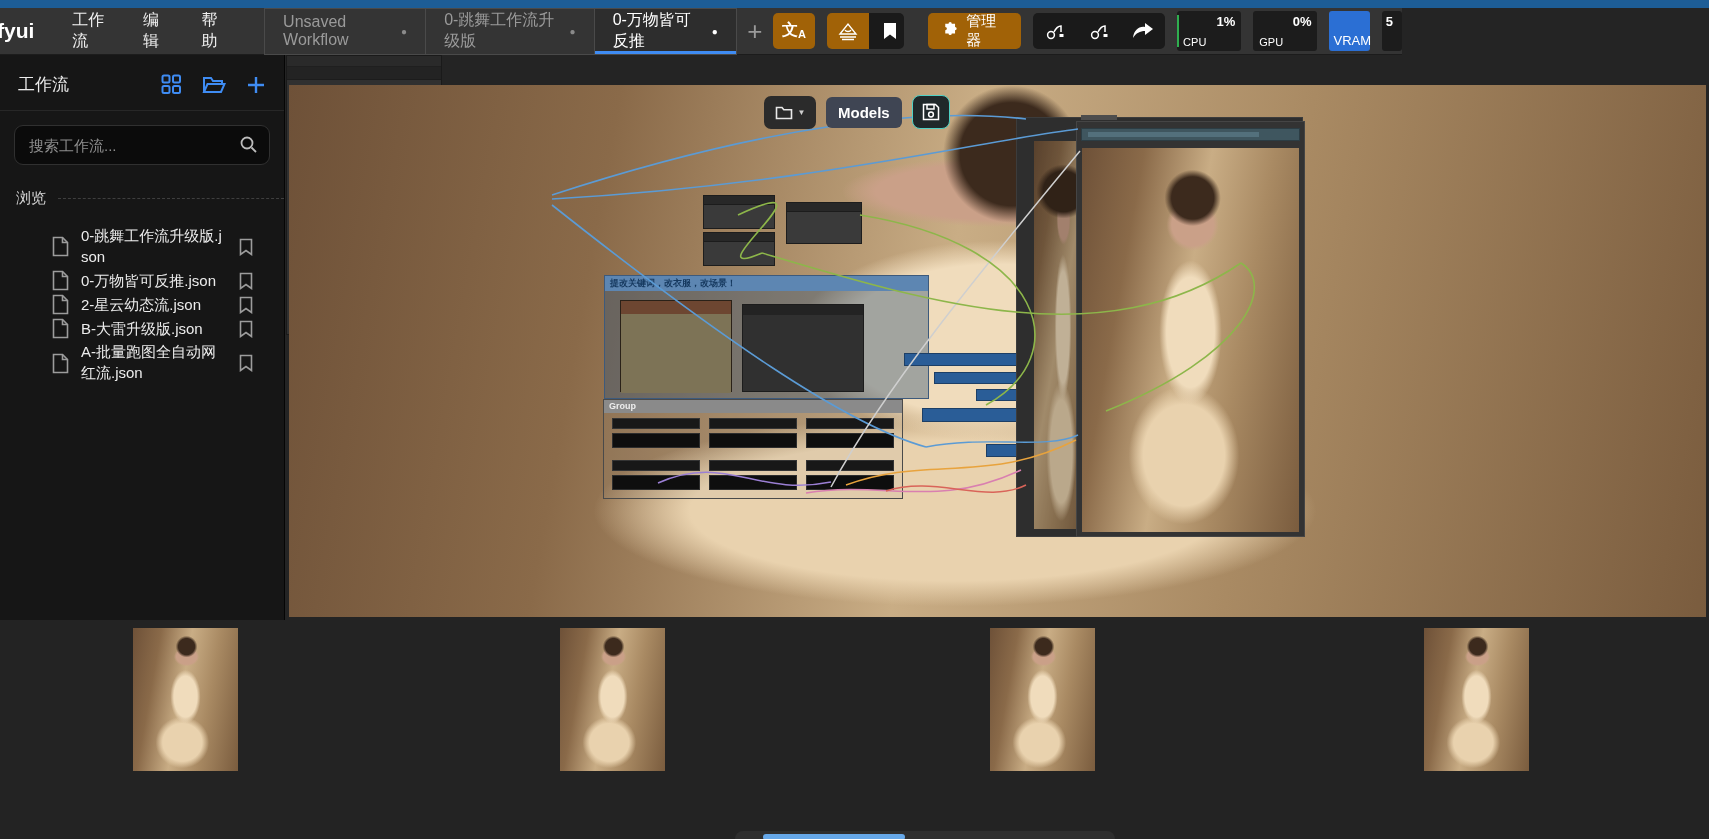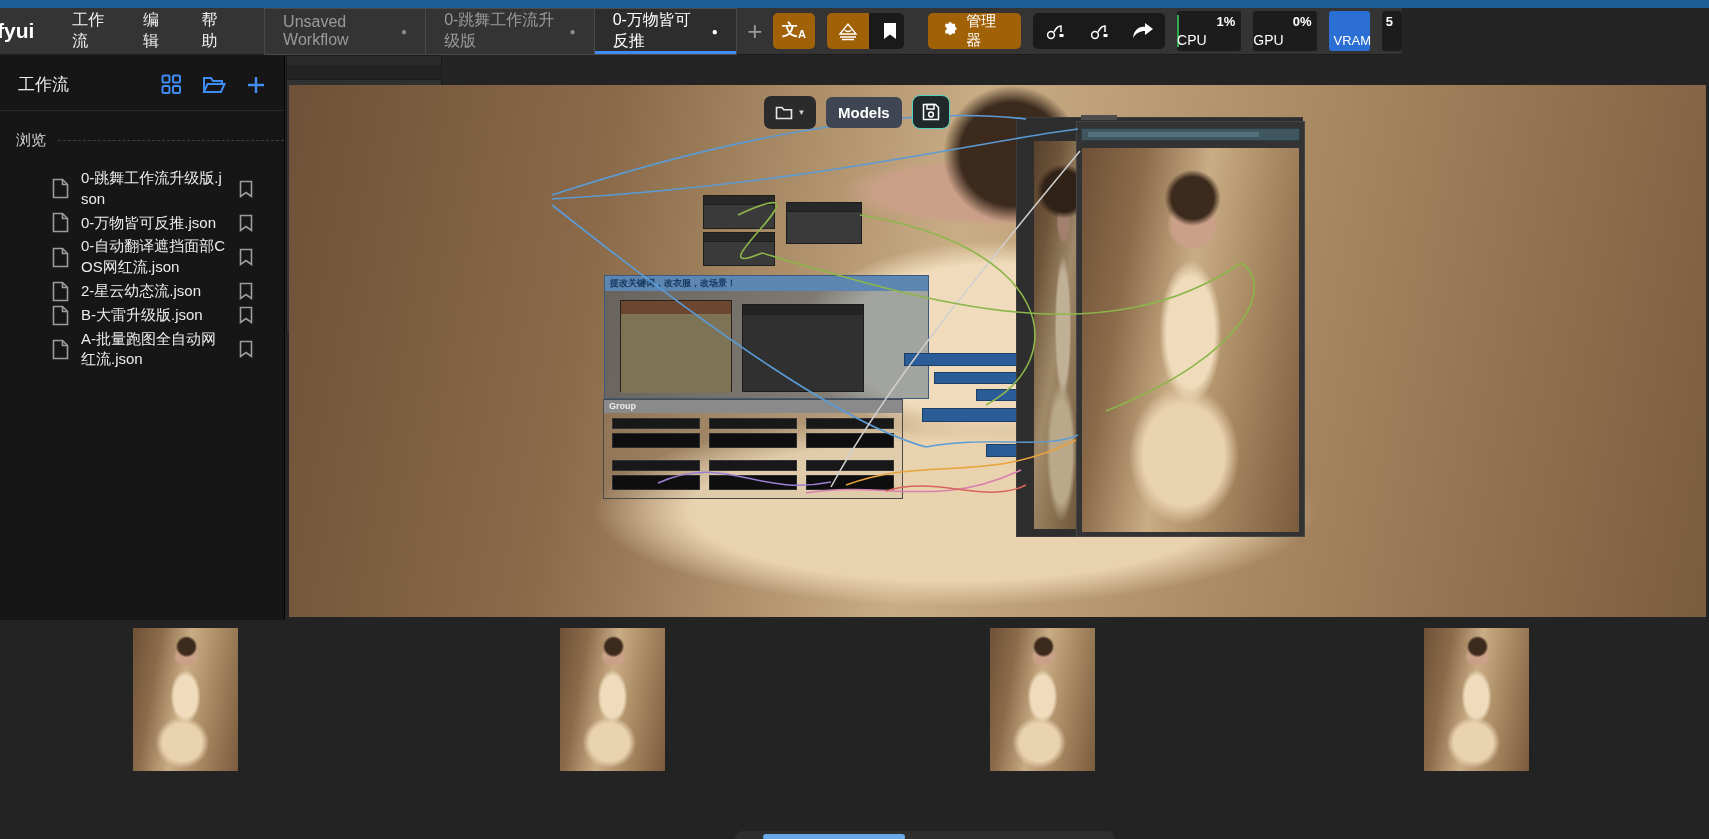--- a/index.html
+++ b/index.html
@@ -32,21 +32,21 @@
   .btn-dark { background:#1a1a1a; }
   .btn-group { display:flex; border-radius:5px; overflow:hidden; }
   .btn-group .btn { border-radius:0; }
   .btn-manager { gap:8px; padding:0 14px; font-size:15px; color:#fff;margin-left:12px; }
   .translate-glyph { font-size:16px; font-weight:bold; line-height:1; }
   .translate-a { font-size:11px; font-weight:bold; vertical-align:-3px; }
   .icon-bar { display:flex; background:#1a1a1a; border-radius:5px; }
   .icon-bar .btn { width:44px; }
   .stat { width:70px; height:40px; background:#1c1c1c; border-radius:3px; position:relative; color:#fff; }
   .stat .val { position:absolute; right:6px; top:3px; font-size:13px; font-weight:bold; }
-  .stat .lab { position:absolute; left:0; bottom:3px; font-size:14px; }
+  .stat .lab { position:absolute; left:6px; bottom:3px; font-size:11px; }
   .stat.cpu::before { content:""; position:absolute; left:0; top:4px; bottom:4px; width:2px; background:#2fae4f; }
   .stat.vram { width:44px; background:#2b6fd4; }
   .stat.vram .lab { left:4px; font-size:13px; }
   .stat.cut { width:22px; overflow:hidden; background:#1c1c1c; }
   .stat.cut .val { right:auto; left:4px; }
 
   
   .sidebar { position:absolute; left:0; top:55px; width:285px; height:565px; background:#161616;
              border-right:1px solid #050505; overflow:hidden; }
   .sb-head { display:flex; align-items:center; padding:18px 18px 14px 18px; }
@@ -248,20 +248,27 @@
           <path d="M2 17 V3 h7 l2 3 h9 v3"></path>
             <path d="M2 17 l3.5 -8 h17 l-3.5 8 Z"></path>
         </svg>
         <svg width="20" height="20" viewBox="0 0 20 20" stroke="#3f8cf3" stroke-width="2.4">
           <path d="M10 2 v16 M2 10 h16"></path>
         </svg>
       </div>
     </div>
     <div class="sb-divider"></div>
 
+    <div class="search-wrap">
+      <input class="search-input" type="text" placeholder="搜索工作流..." style="">
+      <svg class="search-icon" width="19" height="19" viewBox="0 0 19 19" fill="none" stroke="#bdbdbd" stroke-width="1.8">
+        <circle cx="8" cy="8" r="5.5"></circle>
+          <path d="M12.5 12.5 L17 17"></path>
+      </svg>
+    </div>
 
     <div class="browse-row">
       <span class="browse-label">浏览</span>
       <span class="browse-dash"></span>
     </div>
 
     <div class="file-list">
       <div class="file-row">
         <svg class="doc-icon" width="17" height="21" viewBox="0 0 17 21" fill="none" stroke="#9c9c9c" stroke-width="1.6">
             <path d="M1.5 1.5 h9 l5 5 v13 h-14 Z"></path>
@@ -271,30 +278,20 @@
         <svg class="bm-icon" width="14" height="18" viewBox="0 0 14 18" fill="none" stroke="#9c9c9c" stroke-width="1.6">
             <path d="M1.5 1.5 h11 v15 l-5.5 -4 -5.5 4 Z"></path>
           </svg>
       </div>
       <div class="file-row">
         <svg class="doc-icon" width="17" height="21" viewBox="0 0 17 21" fill="none" stroke="#9c9c9c" stroke-width="1.6">
             <path d="M1.5 1.5 h9 l5 5 v13 h-14 Z"></path>
             <path d="M10.5 1.5 v5 h5"></path>
           </svg>
         <span class="file-name">0-万物皆可反推.json</span>
-        <svg class="bm-icon" width="14" height="18" viewBox="0 0 14 18" fill="none" stroke="#9c9c9c" stroke-width="1.6">
-            <path d="M1.5 1.5 h11 v15 l-5.5 -4 -5.5 4 Z"></path>
-          </svg>
-      </div>
-      <div class="file-row">
-        <svg class="doc-icon" width="17" height="21" viewBox="0 0 17 21" fill="none" stroke="#9c9c9c" stroke-width="1.6">
-            <path d="M1.5 1.5 h9 l5 5 v13 h-14 Z"></path>
-            <path d="M10.5 1.5 v5 h5"></path>
-          </svg>
-        <span class="file-name">0-自动翻译遮挡面部COS网红流.json</span>
         <svg class="bm-icon" width="14" height="18" viewBox="0 0 14 18" fill="none" stroke="#9c9c9c" stroke-width="1.6">
             <path d="M1.5 1.5 h11 v15 l-5.5 -4 -5.5 4 Z"></path>
           </svg>
       </div>
       <div class="file-row">
         <svg class="doc-icon" width="17" height="21" viewBox="0 0 17 21" fill="none" stroke="#9c9c9c" stroke-width="1.6">
             <path d="M1.5 1.5 h9 l5 5 v13 h-14 Z"></path>
             <path d="M10.5 1.5 v5 h5"></path>
           </svg>
         <span class="file-name">2-星云幼态流.json</span>

